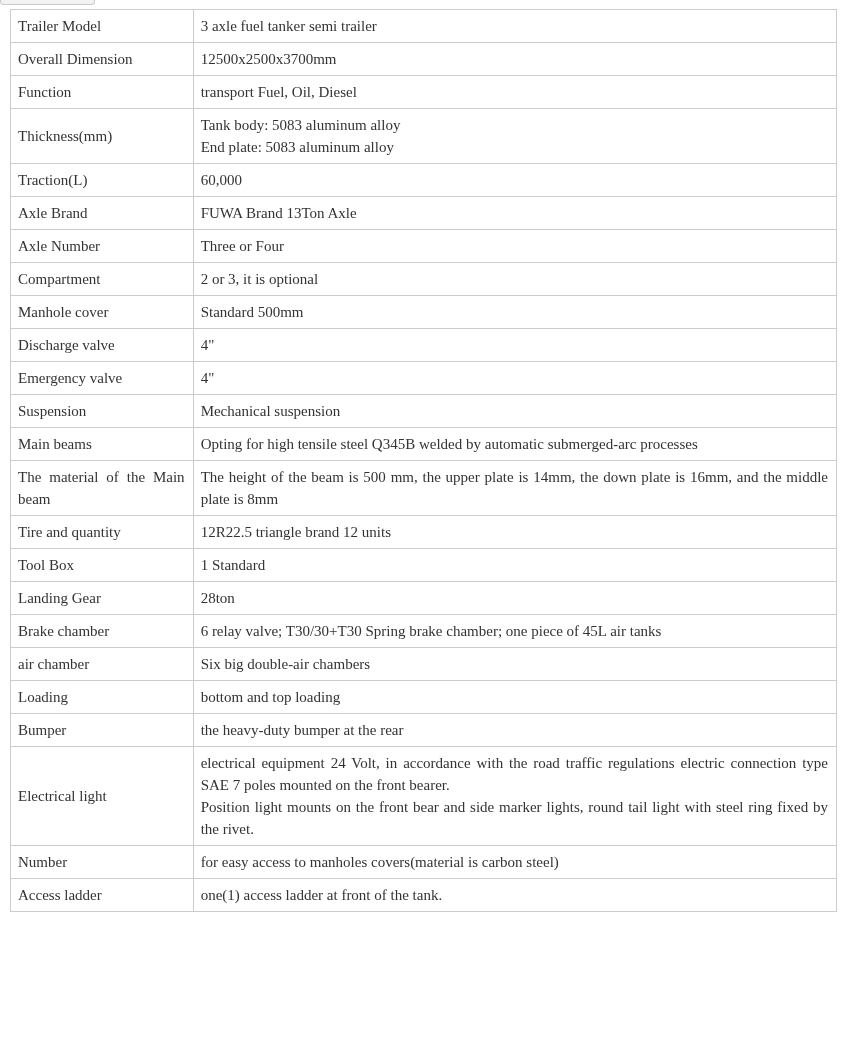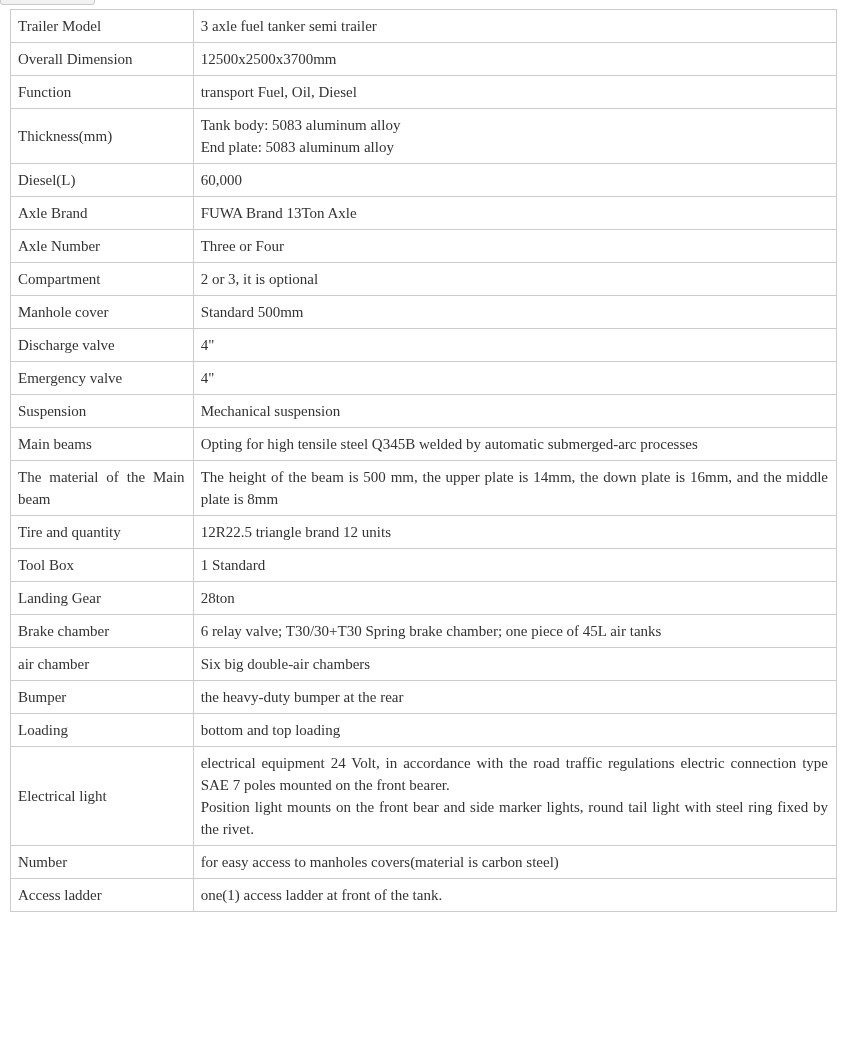--- a/index.html
+++ b/index.html
@@ -66,21 +66,21 @@
     <td class="label-cell">Function</td>
     <td class="value-cell">transport Fuel, Oil, Diesel</td>
   </tr>
 
   <tr>
     <td class="label-cell">Thickness(mm)</td>
     <td class="value-cell">Tank body: 5083 aluminum alloy<br>End plate: 5083 aluminum alloy</td>
   </tr>
 
   <tr>
-    <td class="label-cell">Diesel(L)</td>
+    <td class="label-cell">Traction(L)</td>
     <td class="value-cell">60,000</td>
   </tr>
 
   <tr>
     <td class="label-cell">Axle Brand</td>
     <td class="value-cell">FUWA Brand 13Ton Axle</td>
   </tr>
 
   <tr>
     <td class="label-cell">Axle Number</td>
@@ -144,27 +144,27 @@
     <td class="label-cell">Brake chamber</td>
     <td class="value-cell">6 relay valve; T30/30+T30 Spring brake chamber; one piece of 45L air tanks</td>
   </tr>
 
   <tr>
     <td class="label-cell">air chamber</td>
     <td class="value-cell">Six big double-air chambers</td>
   </tr>
 
   <tr>
-    <td class="label-cell">Bumper</td>
-    <td class="value-cell">the heavy-duty bumper at the rear</td>
+    <td class="label-cell">Loading</td>
+    <td class="value-cell">bottom and top loading</td>
   </tr>
 
   <tr>
-    <td class="label-cell">Loading</td>
-    <td class="value-cell">bottom and top loading</td>
+    <td class="label-cell">Bumper</td>
+    <td class="value-cell">the heavy-duty bumper at the rear</td>
   </tr>
 
   <tr>
     <td class="label-cell">Electrical light</td>
     <td class="value-cell">electrical equipment 24 Volt, in accordance with the road traffic regulations electric connection type SAE 7 poles mounted on the front bearer.<br>Position light mounts on the front bear and side marker lights, round tail light with steel ring fixed by the rivet.</td>
   </tr>
 
   <tr>
     <td class="label-cell">Number</td>
     <td class="value-cell">for easy access to manholes covers(material is carbon steel)</td>

